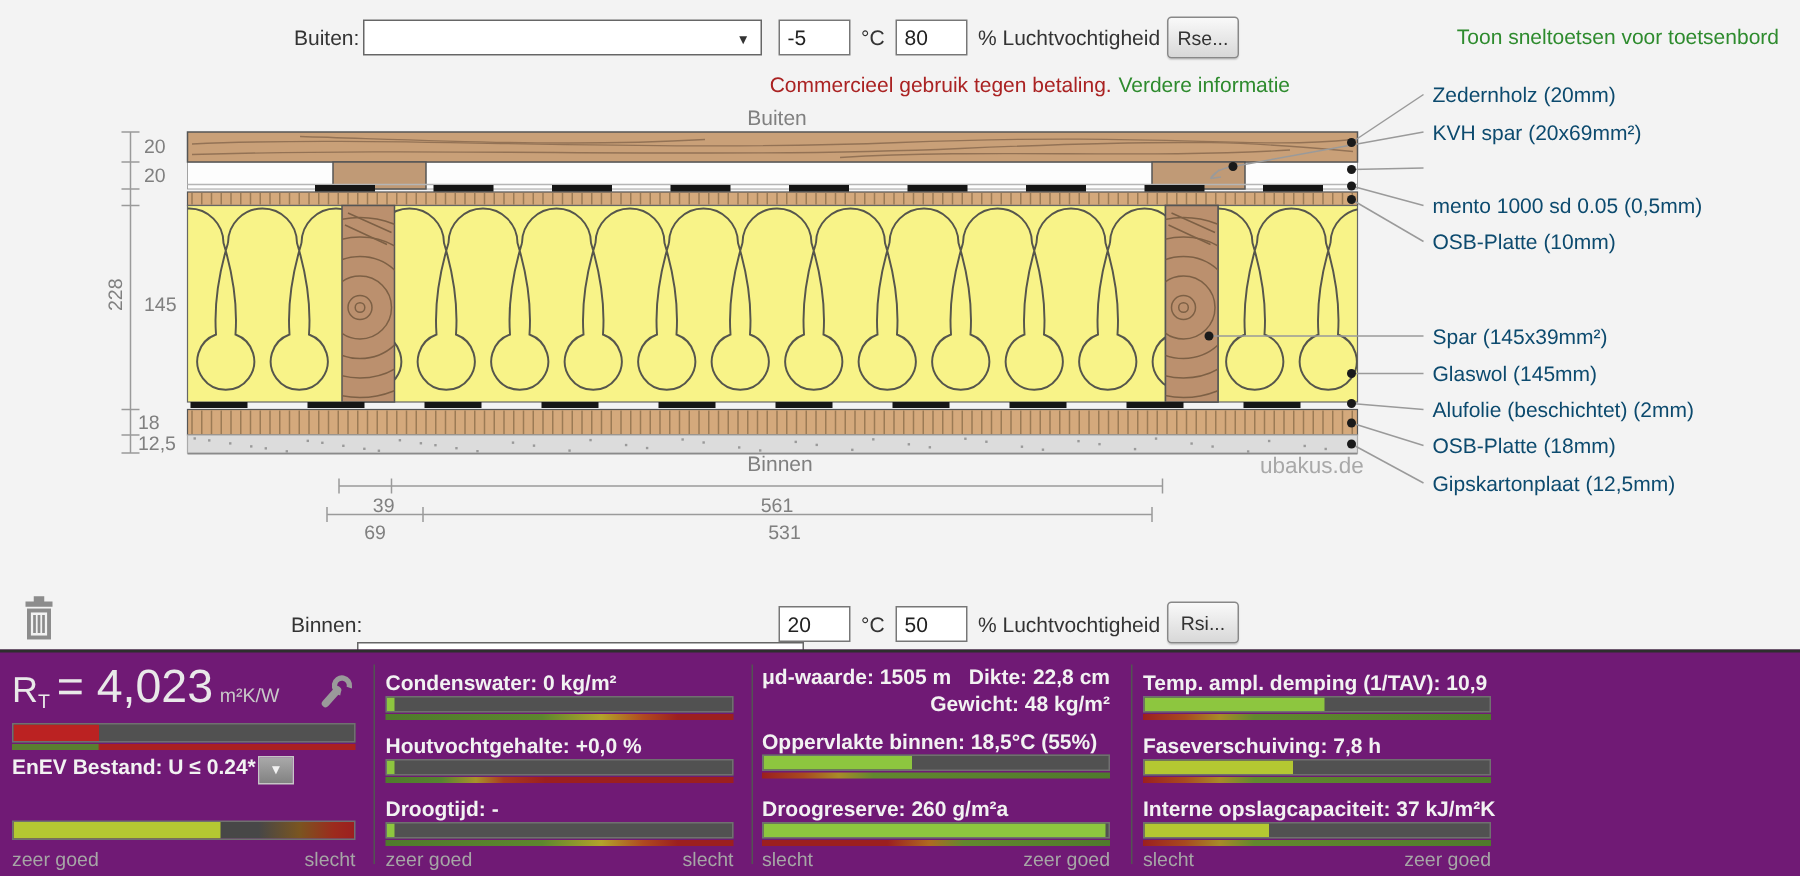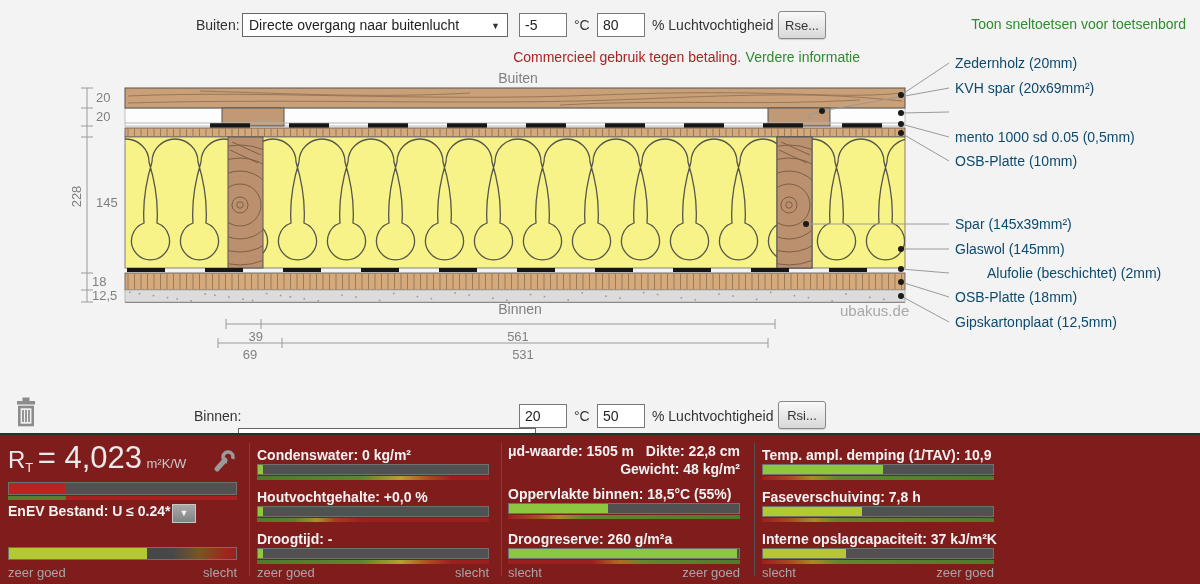--- a/index.html
+++ b/index.html
@@ -14,21 +14,21 @@
             font:14px "Liberation Sans",sans-serif;padding:0 5px;background:#fff;color:#222}
   .btn{border:1px solid #888;border-radius:3px;background:linear-gradient(#f9f9f9,#d8d8d8);
        font-size:13px;color:#333;display:flex;align-items:center;justify-content:center;
        box-shadow:0 1px 1px rgba(0,0,0,.15);cursor:default}
   .glink{color:#2e8b2e;font-size:14px;cursor:pointer;white-space:nowrap}
   .rtext{color:#aa2222;font-size:14px}
   .dimtxt{font-size:13px;color:#808080;white-space:nowrap}
   .captxt{font-size:14px;color:#808080}
   .marktxt{font-size:15px;color:#a8a8a8}
   .laytxt{font-size:14px;color:#0c4a6e;white-space:nowrap}
-  .panel{position:absolute;left:0;top:433px;width:1200px;height:151px;background:#7f1d1d;
+  .panel{position:absolute;left:0;top:433px;width:1200px;height:151px;background:#701a75;
          border-top:2px solid #2e2e2e;box-sizing:border-box}
   .m-label{position:absolute;font-size:14px;font-weight:700;color:#f2f2f2;white-space:nowrap}
   .bar{position:absolute;background:#515151;border:1px solid #707070;box-sizing:border-box;overflow:hidden}
   .bar .fill{position:absolute;left:0;top:0;bottom:0}
   .f-green{background:#8dc63f}
   .f-yg{background:#b4c832}
   .f-red{background:#bb2222}
   .strip{position:absolute;height:4px}
   .sc-gl{background:linear-gradient(90deg,#4f7a2c 0%,#5d862e 45%,#b3a32a 62%,#b04a1f 74%,#9c1f1f 84%,#9c1f1f 100%)}
   .sc-gl-e{background:linear-gradient(90deg,#4f7a2c 0%,#578230 16%,#a8922a 26%,#a83a1f 34%,#9c1f1f 46%,#9c1f1f 100%)}
@@ -43,21 +43,20 @@
          border:1px solid #c6c6c6;color:#f2f2f2;font-size:9px;text-align:center;line-height:17px;cursor:pointer}
   .vdiv{position:absolute;top:8px;bottom:8px;width:1px;background:#535353}
 </style>
 </head>
 <body>
 
 <div class="stage">
 
   <span class="lbl abs" style="left:196px;top:17px">Buiten:</span>
   <div class="select abs" style="left:242px;top:13px;width:266px">
-    <span>Directe overgang naar buitenlucht</span>
     <span class="arr">▼</span>
   </div>
   <input class="inp" style="left: 519px; top: 13px; width: 48px;" value="-5">
   <span class="lbl abs" style="left:574px;top:17px">°C</span>
   <input class="inp" style="left: 597px; top: 13px; width: 48px;" value="80">
   <span class="lbl abs" style="left:652px;top:17px">% Luchtvochtigheid</span>
   <div class="btn abs" style="left:778px;top:11px;width:46px;height:26px">Rse...</div>
   <div class="abs" style="left:340px;top:48px;width:520px;text-align:right">
     <span class="rtext">Commercieel gebruik tegen betaling.</span>
     <span class="glink">Verdere informatie</span>
@@ -258,21 +257,21 @@
   <span class="dimtxt abs" style="left:478px;top:329px;width:80px;text-align:center">561</span>
   <span class="dimtxt abs" style="left:230px;top:347px;width:40px;text-align:center">69</span>
   <span class="dimtxt abs" style="left:483px;top:347px;width:80px;text-align:center">531</span>
 
   <span class="laytxt abs" style="left:955px;top:55px">Zedernholz (20mm)</span>
   <span class="laytxt abs" style="left:955px;top:80px">KVH spar (20x69mm²)</span>
   <span class="laytxt abs" style="left:955px;top:129px">mento 1000 sd 0.05 (0,5mm)</span>
   <span class="laytxt abs" style="left:955px;top:153px">OSB-Platte (10mm)</span>
   <span class="laytxt abs" style="left:955px;top:216px">Spar (145x39mm²)</span>
   <span class="laytxt abs" style="left:955px;top:241px">Glaswol (145mm)</span>
-  <span class="laytxt abs" style="left:987px;top:265px">Alufolie (beschichtet) (2mm)</span>
+  <span class="laytxt abs" style="left:955px;top:265px">Alufolie (beschichtet) (2mm)</span>
   <span class="laytxt abs" style="left:955px;top:289px">OSB-Platte (18mm)</span>
   <span class="laytxt abs" style="left:955px;top:314px">Gipskartonplaat (12,5mm)</span>
 
   <svg class="abs" style="left:12px;top:396px" width="28" height="32" viewBox="0 0 28 32">
     <rect x="10.5" y="1.5" width="7" height="4" fill="#8c8c8c"></rect>
     <rect x="5" y="5" width="18" height="3.5" fill="#8c8c8c"></rect>
     <rect x="7.3" y="11" width="13.4" height="18" fill="none" stroke="#8c8c8c" stroke-width="2.6"></rect>
     <line x1="11" y1="14" x2="11" y2="26" stroke="#8c8c8c" stroke-width="1.8"></line>
     <line x1="14" y1="14" x2="14" y2="26" stroke="#8c8c8c" stroke-width="1.8"></line>
     <line x1="17" y1="14" x2="17" y2="26" stroke="#8c8c8c" stroke-width="1.8"></line>

